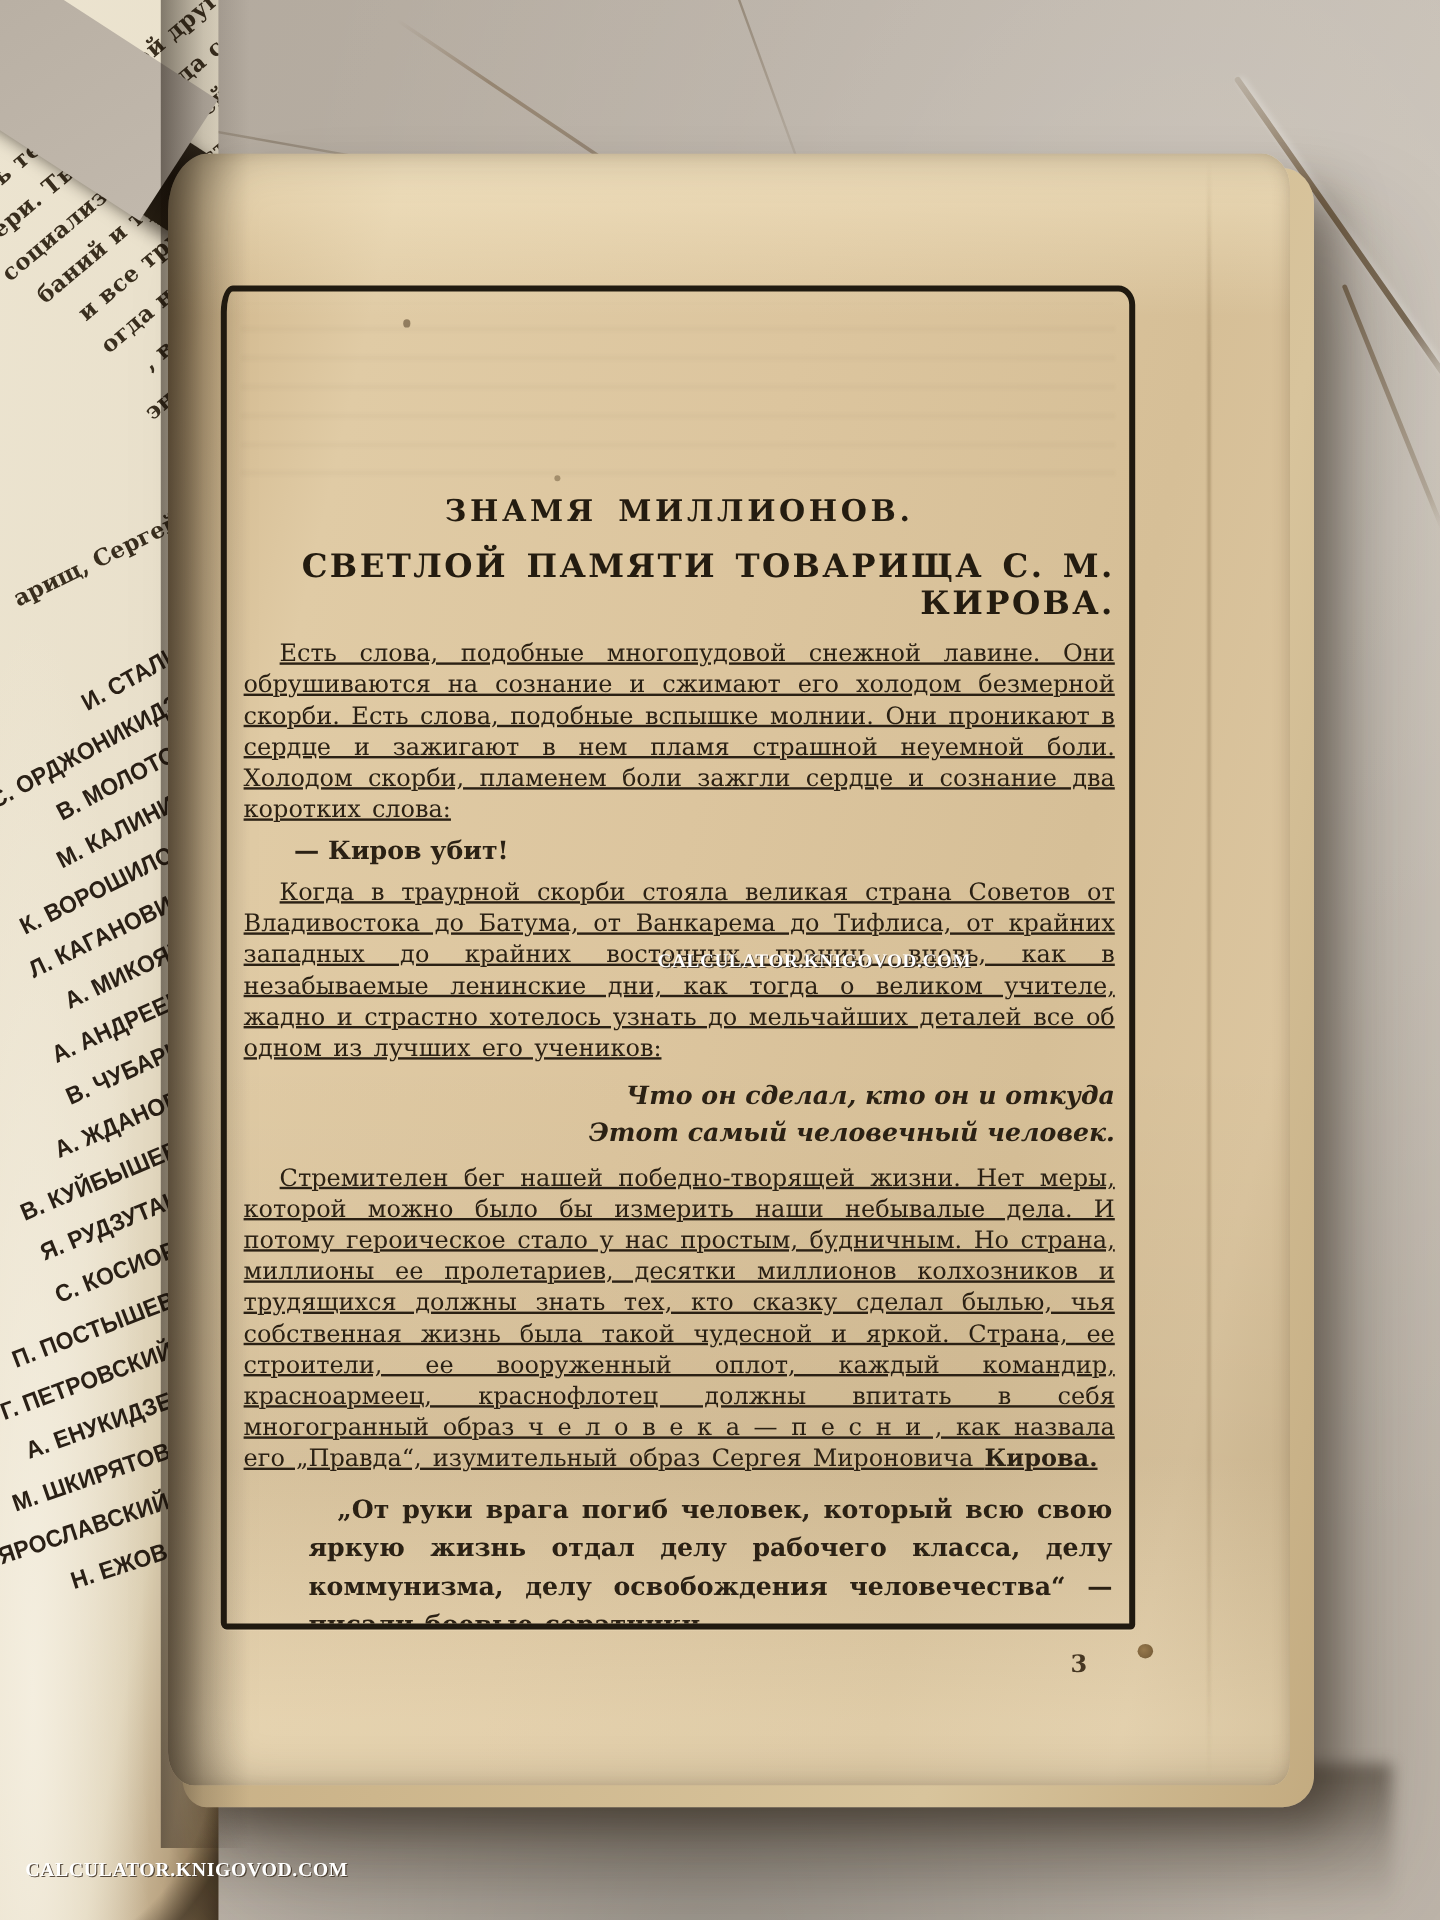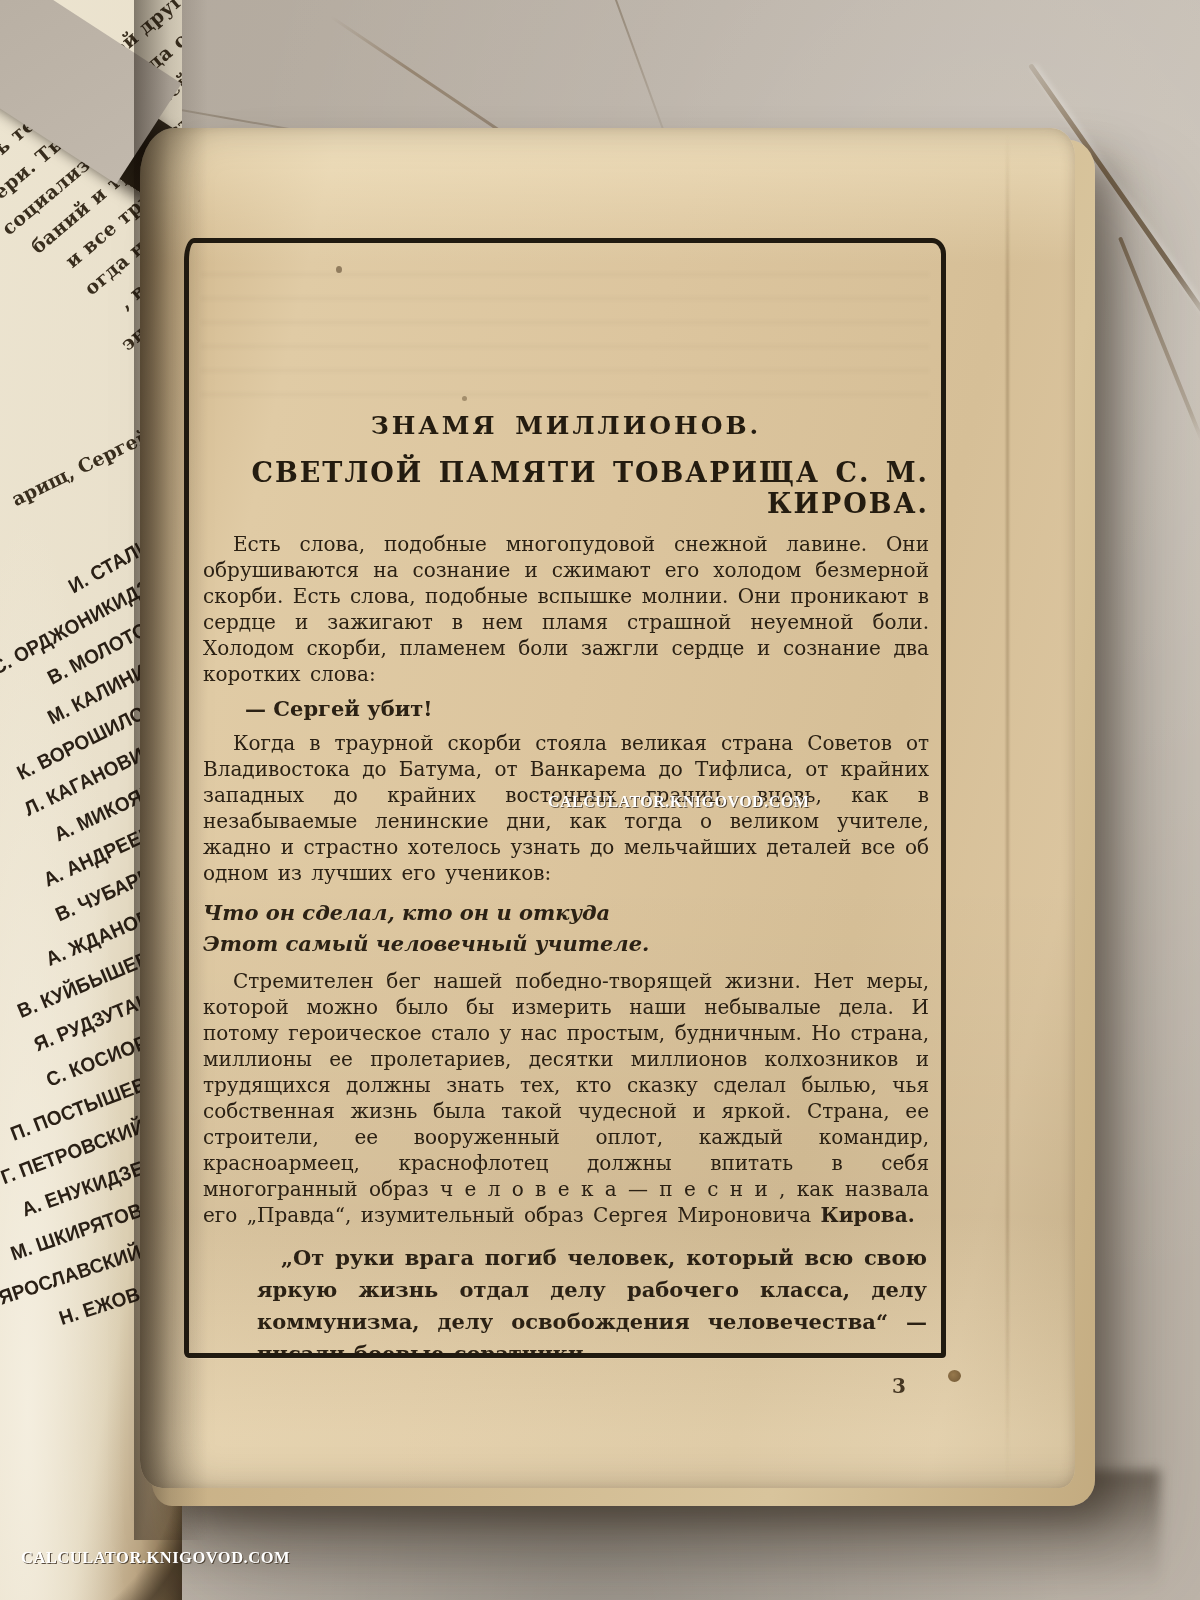--- a/index.html
+++ b/index.html
@@ -53,24 +53,24 @@
     box-shadow:inset 34px 0 46px -14px rgba(48,34,18,.55), inset -6px 0 14px -6px rgba(70,52,30,.25);}
   .page-fold-line{position:absolute;top:6px;right:66px;width:3px;height:1348px;
     background:linear-gradient(to bottom,transparent,rgba(120,95,60,.35) 12%,rgba(120,95,60,.3) 80%,transparent);filter:blur(1px);}
   .frame{position:absolute;left:44px;top:110px;width:752px;height:1110px;border:5px solid #201a10;
     border-radius:10px 14px 4px 5px / 22px 16px 4px 6px;box-shadow:0 1px 0 rgba(255,240,210,.25);overflow:hidden;}
   .showthrough{position:absolute;left:12px;top:10px;right:12px;height:150px;opacity:.5;filter:blur(1.5px);
     background:repeating-linear-gradient(to bottom,transparent 0 19px,rgba(104,86,60,.07) 19px 24px);}
   .content{position:absolute;inset:0;padding:168px 12px 0 14px;color:#2b2114;}
   .page-title{margin:0;text-align:center;font-size:25px;font-weight:bold;letter-spacing:3px;word-spacing:6px;color:#241c10;}
   .page-subtitle{margin:17px 0 12px 0;text-align:right;font-size:27px;font-weight:bold;letter-spacing:2px;word-spacing:4px;color:#241c10;}
-  .body{margin:0;font-size:20px;line-height:26px;text-align:justify;word-spacing:3px;}
+  .body{margin:0;font-size:20px;line-height:26px;text-align:justify;word-spacing:3px;text-decoration:underline;}
   .ind{text-indent:30px;}
   .kirov-line{margin:9px 0;font-size:21px;font-weight:bold;text-indent:42px;}
-  .verse{margin:11px auto 9px auto;text-align:left;font-style:italic;font-weight:bold;font-size:21px;line-height:31px;}
+  .verse{margin:11px auto 9px auto;text-align:right;font-style:italic;font-weight:bold;font-size:21px;line-height:31px;}
   .quote{margin:14px 2px 0 54px;font-size:21px;font-weight:bold;line-height:32px;text-align:justify;text-indent:24px;word-spacing:2px;}
   .page-number{position:absolute;left:752px;top:1246px;font-size:20px;font-weight:bold;color:#463723;}
   .stain{position:absolute;border-radius:50%;}
   .stain.s1{left:808px;top:1242px;width:13px;height:12px;background:radial-gradient(circle at 40% 40%,#8a6a3c,#6a4e28 70%,transparent 85%);opacity:.85;}
   .stain.s2{left:196px;top:138px;width:6px;height:7px;background:#5d4a30;opacity:.6;}
   .stain.s3{left:322px;top:268px;width:5px;height:5px;background:#6a5538;opacity:.5;}
   
   .gutter-overlay{position:absolute;left:134px;top:0;width:74px;height:1540px;z-index:7;pointer-events:none;
     background:linear-gradient(to right,rgba(24,16,9,.5),rgba(24,16,9,.16) 48%,transparent);}
   
@@ -136,25 +136,25 @@
 
   <div class="right-page">
     <div class="page-fold-line"></div>
 
     <div class="frame">
       <div class="showthrough"></div>
       <div class="content">
         <h1 class="page-title">ЗНАМЯ МИЛЛИОНОВ.</h1>
         <h2 class="page-subtitle">СВЕТЛОЙ ПАМЯТИ ТОВАРИЩА С. М. КИРОВА.</h2>
         <p class="body ind">Есть слова, подобные многопудовой снежной лавине. Они обрушиваются на сознание и сжимают его холодом безмерной скорби. Есть слова, подобные вспышке молнии. Они проникают в сердце и зажигают в нем пламя страшной неуемной боли. Холодом скорби, пламенем боли зажгли сердце и сознание два коротких слова:</p>
-        <p class="kirov-line">— Сергей убит!</p>
+        <p class="kirov-line">— Киров убит!</p>
         <p class="body ind">Когда в траурной скорби стояла великая страна Советов от Владивостока до Батума, от Ванкарема до Тифлиса, от крайних западных до крайних восточных границ, вновь, как в незабываемые ленинские дни, как тогда о великом учителе, жадно и страстно хотелось узнать до мельчайших деталей все об одном из лучших его учеников:</p>
         <div class="verse">
           <div>Что он сделал, кто он и откуда</div>
-          <div>Этот самый человечный учителе.</div>
+          <div>Этот самый человечный человек.</div>
         </div>
         <p class="body ind"><span>Стремителен бег нашей победно-творящей жизни. Нет меры, которой можно было бы измерить наши небывалые дела. И потому героическое стало у нас простым, будничным. Но страна, миллионы ее пролетариев, десятки миллионов колхозников и трудящихся должны знать тех, кто сказку сделал былью, чья собственная жизнь была такой чудесной и яркой. Страна, ее строители, ее вооруженный оплот, каждый командир, красноармеец, краснофлотец должны впитать в себя многогранный образ ч е л о в е к а — п е с н и , как назвала его „Правда“, изумительный образ Сергея Мироновича </span><b>Кирова.</b></p>
         <p class="quote">„От руки врага погиб человек, который всю свою яркую жизнь отдал делу рабочего класса, делу коммунизма, делу освобождения человечества“ — писали боевые соратники</p>
       </div>
     </div>
 
     <div class="page-number">3</div>
     <div class="stain s1"></div>
     <div class="stain s2"></div>
     <div class="stain s3"></div>

